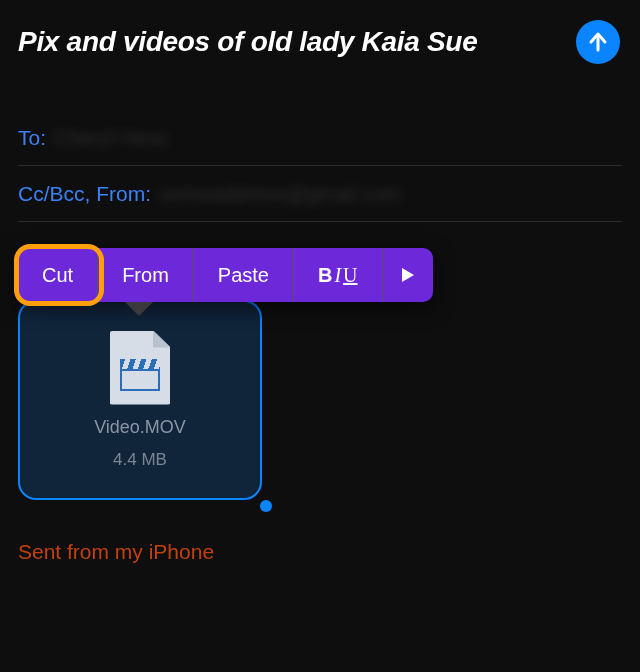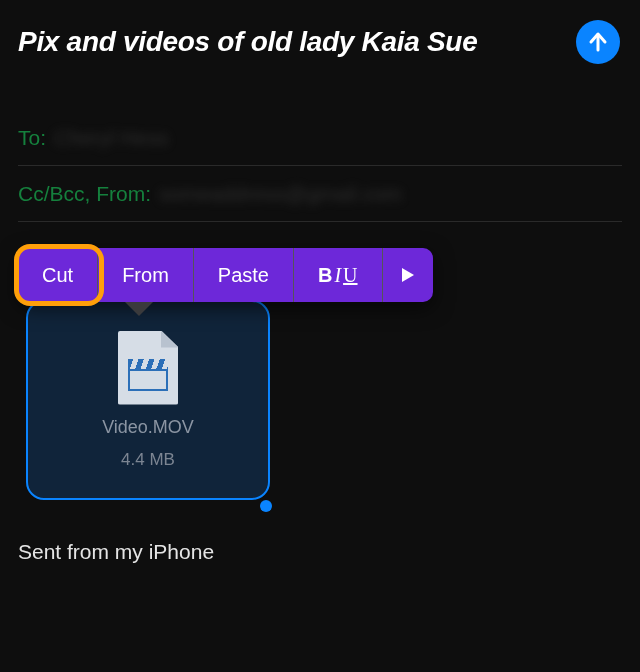--- a/index.html
+++ b/index.html
@@ -38,21 +38,21 @@
     .field-row {
       display: flex;
       align-items: center;
       gap: 8px;
       height: 56px;
       border-bottom: 1px solid #2a2a2a;
       font-size: 21px;
       color: #8e8e93;
     }
     .field-row:first-of-type { margin-top: 36px; }
-    .field-label { color: #15803d; }
+    .field-label { color: #3b82f6; }
     .field-value {
       color: #333;
       filter: blur(5px);
       opacity: .9;
       white-space: nowrap;
     }
 
     
     .ctx-menu {
       position: absolute;
@@ -118,21 +118,20 @@
       height: 200px;
       border: 2px solid #0a84ff;
       border-radius: 18px;
       background: #10243a;
       display: flex;
       flex-direction: column;
       align-items: center;
       justify-content: center;
       gap: 12px;
       position: relative;
-      margin-left: 8px;
     }
     .attachment .file-icon {
       width: 60px; height: 74px;
       background: #d6dde6;
       border-radius: 2px;
       position: relative;
       clip-path: polygon(0 0, 72% 0, 100% 22%, 100% 100%, 0 100%);
     }
     .file-icon .fold {
       position:absolute; top:0; right:0; width:17px; height:17px;
@@ -146,21 +145,21 @@
     .file-icon .clap-body{
       position:absolute; top:38px; left:10px; width:40px; height:22px;
       border:2px solid #2c6fb8;
     }
     .att-name { color:#8b95a3; font-size:18px;}
     .att-size { color:#7c8592; font-size:17px;}
 
     .signature {
       margin-top: 40px;
       font-size: 21px;
-      color: #e5e5e5;
+      color: #c2410c;
     }
   </style>
 </head>
 <body>
 
 <div class="header">
   <div class="subject">Pix and videos of old lady Kaia Sue</div>
   <div class="send-btn">
     <svg width="24" height="24" viewBox="0 0 24 24" fill="none">
       <path d="M12 20V5" stroke="#fff" stroke-width="3" stroke-linecap="round"></path>

